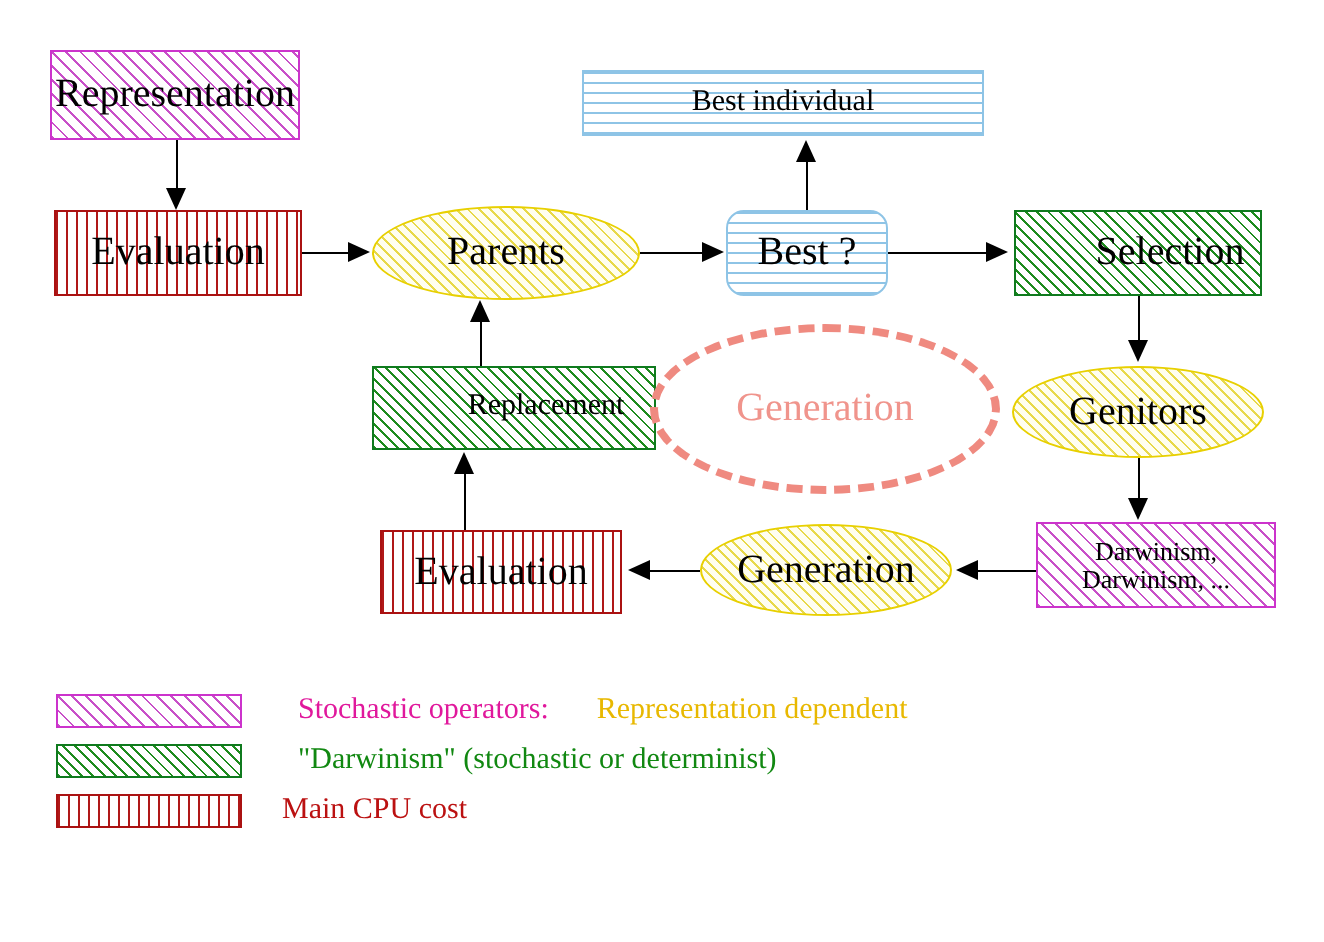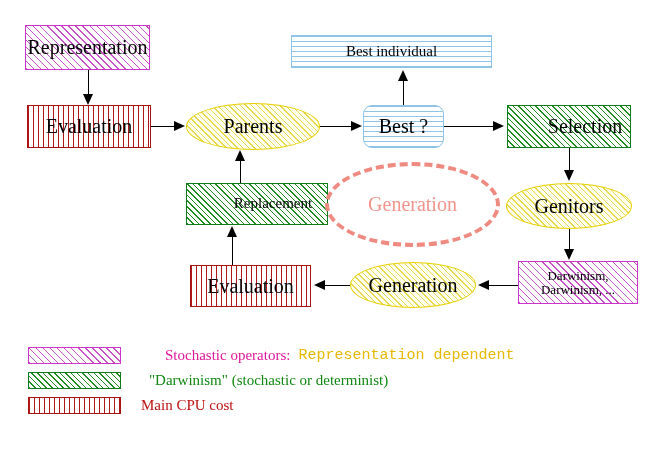--- a/index.html
+++ b/index.html
@@ -160,22 +160,22 @@
   <div class="ah left" style="left:314px;top:280px;"></div>
 
   <div class="ln v" style="left:232px;top:236px;height:29px;"></div>
   <div class="ah up" style="left:227px;top:226px;"></div>
 
   <div class="ln v" style="left:240px;top:160px;height:23px;"></div>
   <div class="ah up" style="left:235px;top:150px;"></div>
 
   <div class="legend-row" style="top:347px;">
     <div class="swatch fill-magenta" style="margin-left:28px;"></div>
-    <div class="legend-text lg-magenta" style="margin-left:44px;">Stochastic operators:</div>
-    <div class="legend-text lg-gold" style="margin-left:8px;font-family:Liberation Mono, monospace;">Representation dependent</div>
+    <div class="legend-text lg-magenta" style="margin-left:28px;">Stochastic operators:</div>
+    <div class="legend-text lg-gold" style="margin-left:24px;">Representation dependent</div>
   </div>
 
   <div class="legend-row" style="top:372px;">
     <div class="swatch fill-green" style="margin-left:28px;"></div>
     <div class="legend-text lg-green" style="margin-left:28px;">"Darwinism" (stochastic or determinist)</div>
   </div>
 
   <div class="legend-row" style="top:397px;">
     <div class="swatch fill-red" style="margin-left:28px;"></div>
     <div class="legend-text lg-red" style="margin-left:20px;">Main CPU cost</div>

